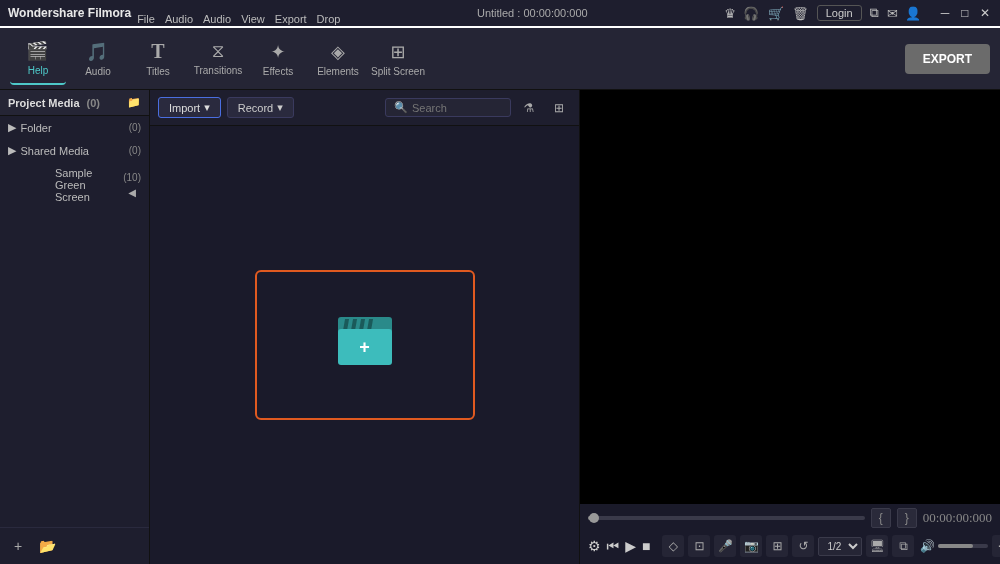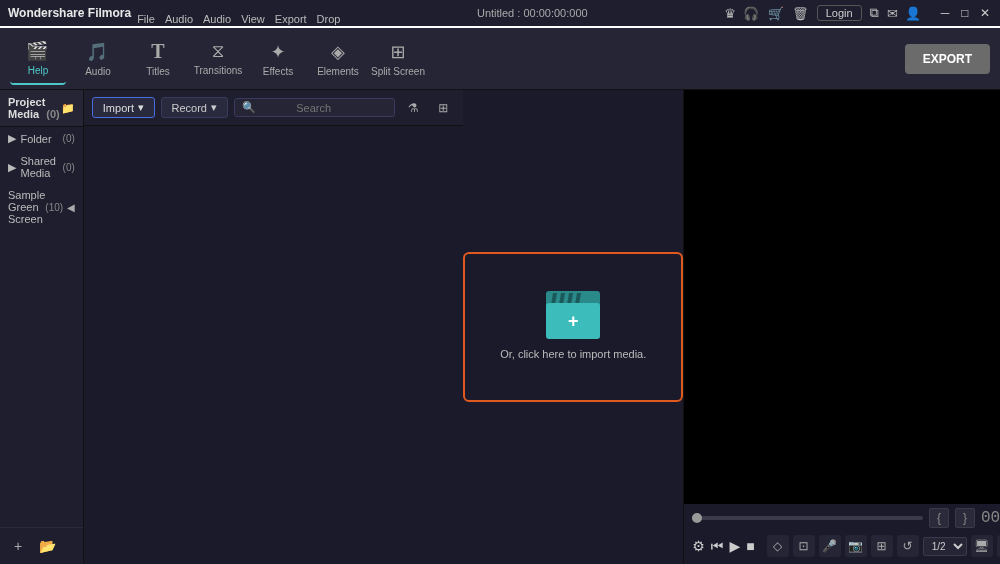--- a/index.html
+++ b/index.html
@@ -188,21 +188,21 @@
       color: #aaa;
       cursor: pointer;
       font-size: 14px;
     }
 
     
     #center-panel {
       flex: 1;
       background: #1a1a2a;
       display: flex;
-      flex-direction: row;
+      flex-direction: column;
       border-right: 1px solid #111;
     }
     #center-toolbar {
       background: #1e1e2e;
       height: 36px;
       display: flex;
       align-items: center;
       padding: 0 8px;
       gap: 6px;
       border-bottom: 1px solid #111;
@@ -233,21 +233,20 @@
       padding: 2px 8px;
       gap: 4px;
     }
     .search-box input {
       background: none;
       border: none;
       color: #ccc;
       font-size: 11px;
       outline: none;
       width: 90px;
-      margin-left: 36px;
     }
     .ct-icon-btn {
       width: 24px;
       height: 24px;
       display: flex;
       align-items: center;
       justify-content: center;
       color: #aaa;
       cursor: pointer;
     }
@@ -373,22 +372,22 @@
       color: #888;
       display: flex;
       align-items: center;
       justify-content: center;
       font-size: 12px;
       cursor: pointer;
       border-radius: 2px;
     }
     .time-display {
       color: #888;
-      font-size: 16px;
-      font-family: Liberation Mono, monospace;
+      font-size: 13px;
+      font-family: Liberation Serif, serif;
       white-space: nowrap;
     }
     #playback-controls {
       display: flex;
       align-items: center;
       gap: 6px;
       padding: 2px 0;
     }
     .pb-btn {
       width: 24px;
@@ -527,24 +526,24 @@
       <span class="count">(0)</span>
     </div>
     <div class="left-item">
       <div class="item-label">
         <span>▶</span>
         <span>Shared Media</span>
       </div>
       <span class="count">(0)</span>
     </div>
     <div class="left-item">
-      <div style="display:flex;align-items:center;gap:2px;">
+      <div style="display:flex;align-items:center;gap:2px;margin-left:47px;">
         <span>Sample Green Screen</span>
       </div>
-      <div style="display:flex;align-items:center;gap:4px;">
+      <div style="display:flex;align-items:center;gap:4px;flex-direction:column;">
         <span class="count">(10)</span>
         <span style="color:#aaa;font-size:10px;">◀</span>
       </div>
     </div>
     <div class="left-panel-footer">
       <div class="fp-btn">+</div>
       <div class="fp-btn">📂</div>
     </div>
   </div>
 
@@ -574,21 +573,20 @@
               <div class="clapper-stripe"></div>
               <div class="clapper-stripe"></div>
               <div class="clapper-stripe"></div>
             </div>
             <div class="clapper-body">
               <span class="clapper-plus">+</span>
             </div>
           </div>
         </div>
         <div class="dz-text">
-          <div>Or, click here to import media.</div>
         </div>
       </div>
     </div>
   </div>
 
   <div id="right-panel">
     <div id="preview-area"></div>
     <div id="preview-controls">
       <div id="preview-progress">
         <div id="progress-bar">

